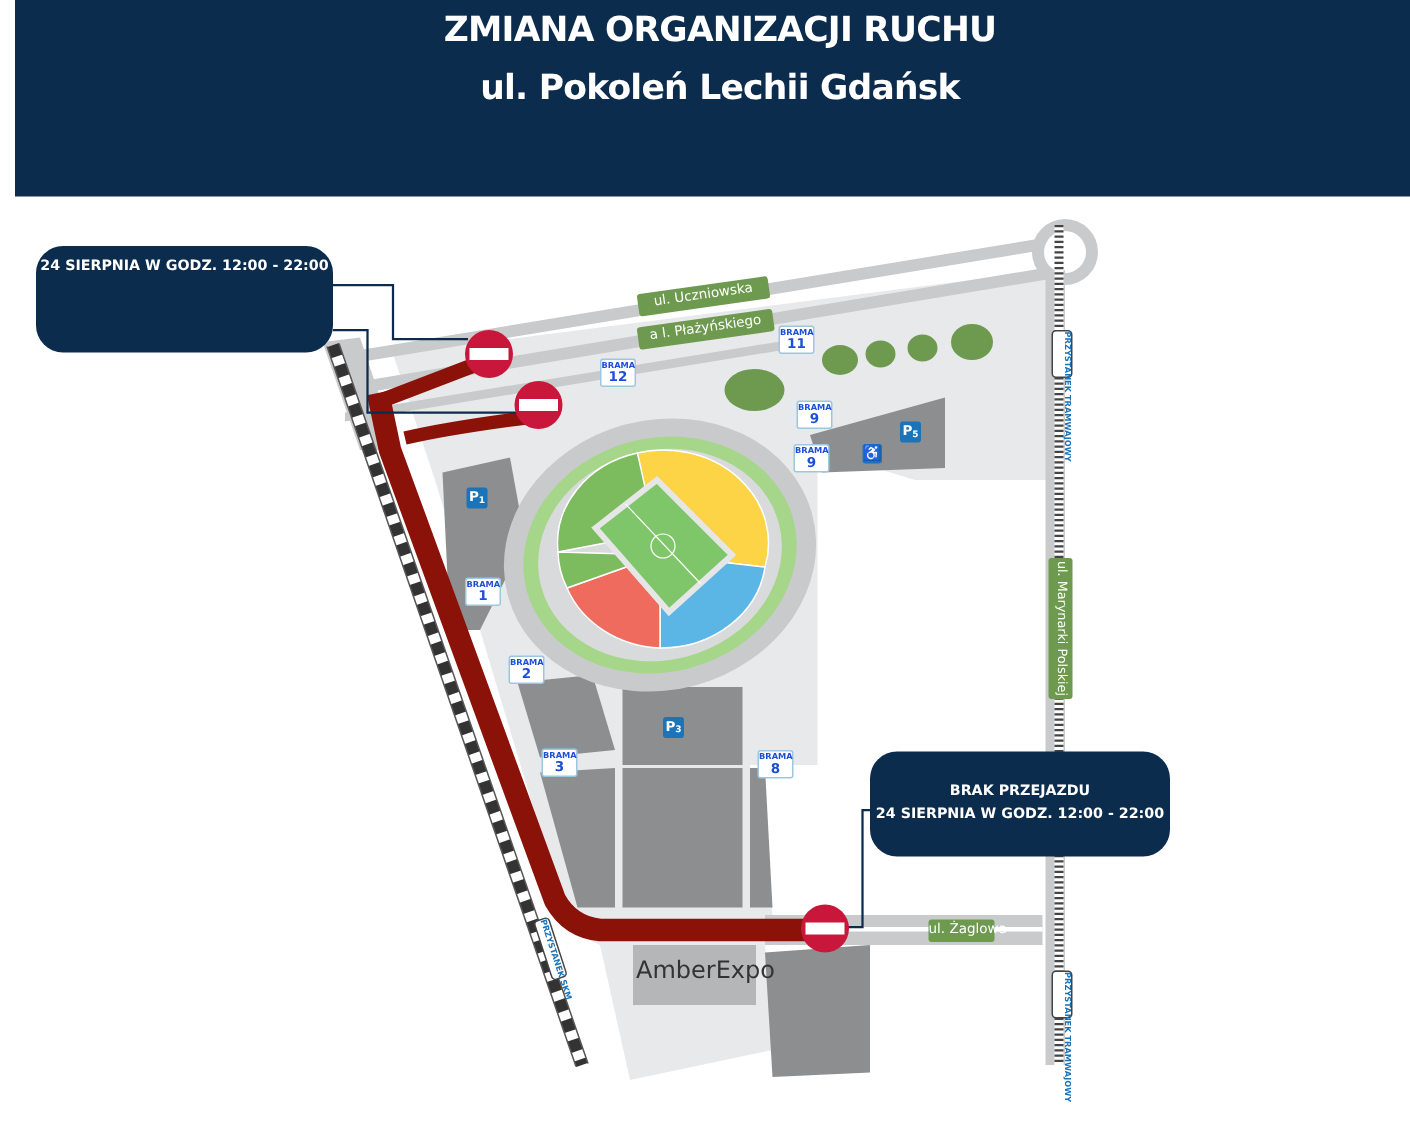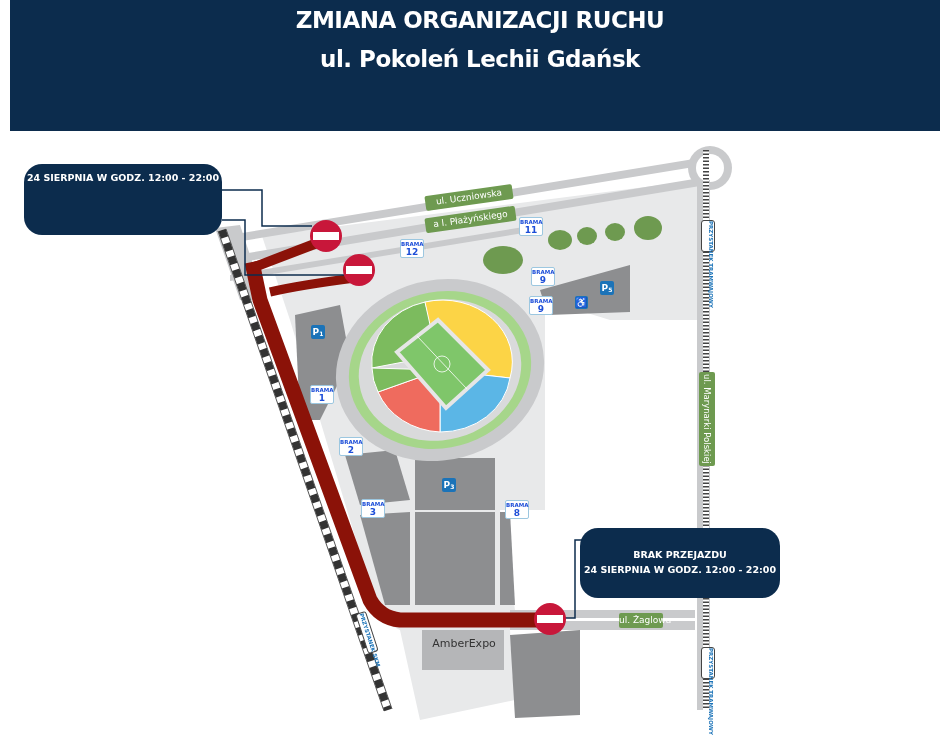--- a/index.html
+++ b/index.html
@@ -16,21 +16,21 @@
   .header .l2 { position: absolute; left: 0; right: 0; top: 46px; font-size: 23px; letter-spacing: -0.5px; }
   .header .l3 { position: absolute; left: 0; right: 0; top: 85px; font-size: 23px; letter-spacing: -0.5px; }
 
   .callout {
     position: absolute; background: #0c2c4d; color: #fff; text-align: center;
     font-family: "DejaVu Sans", sans-serif; border-radius: 20px;
   }
   .callout .t { font-weight: bold; font-size: 9.5px; line-height: 15px; }
   .callout .s { font-size: 9.5px; line-height: 15px; }
   .callout-1 { left: 24px; top: 164px; width: 198px; height: 71px; padding-top: 6px; border-radius: 18px; }
-  .callout-2 { left: 580px; top: 528px; width: 200px; height: 70px; padding-top: 19px; border-radius: 18px; }
+  .callout-2 { left: 580px; top: 501px; width: 200px; height: 70px; padding-top: 19px; border-radius: 18px; }
 
   .street {
     position: absolute; background: #6e9a50; color: #fff;
     font-family: "DejaVu Sans", sans-serif; font-size: 9px;
     border-radius: 2px; text-align: center; white-space: nowrap;
   }
   .street-uczniowska { left: 425px; top: 190px; width: 88px; height: 15px; line-height: 15px; transform: rotate(-8deg); }
   .street-plazynskiego { left: 425px; top: 212px; width: 91px; height: 15px; line-height: 15px; transform: rotate(-8deg); }
   .street-zaglowa { left: 619px; top: 613px; width: 44px; height: 15px; line-height: 15px; }
   .street-marynarki {
@@ -60,21 +60,21 @@
     position: absolute; background: #fff; border: 1px solid #444; border-radius: 3px;
     color: #1b73b8; font-family: "DejaVu Sans", sans-serif; font-weight: bold; font-size: 5.5px;
     text-align: center; line-height: 6.5px; white-space: nowrap;
   }
   .stop-tram-1 { left: 692px; top: 229px; width: 32px; height: 14px; padding-top: 0px; transform: rotate(90deg); transform-origin: center; }
   .stop-tram-2 { left: 692px; top: 656px; width: 32px; height: 14px; transform: rotate(90deg); }
   .stop-skm { left: 346px; top: 627px; width: 42px; height: 11px; line-height: 9px; transform: rotate(72deg); }
 
   .amberexpo-label {
     position: absolute; left: 424px; top: 637px; width: 80px; text-align: center;
-    font-family: "DejaVu Sans", sans-serif; font-size: 11px; color: #333;
+    font-family: "DejaVu Sans", sans-serif; font-size: 16px; color: #333;
   }
 </style>
 </head>
 <body>
 
 <div class="header">
   <div class="l1">ZMIANA ORGANIZACJI RUCHU</div>
   <div class="l2">ul. Pokoleń Lechii Gdańsk</div>
 </div>
 

